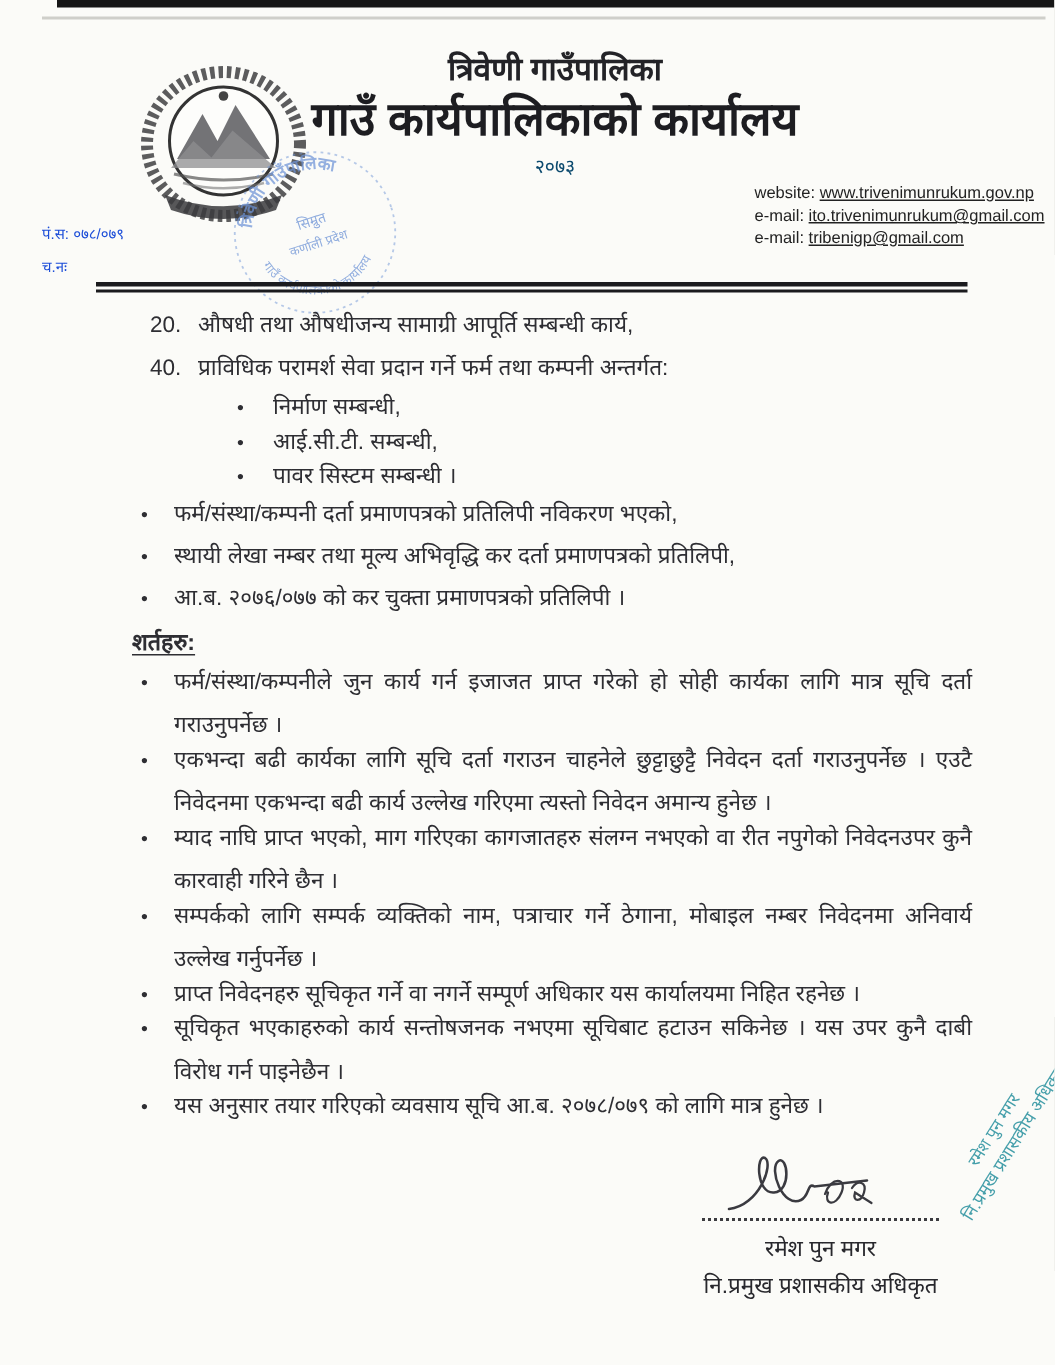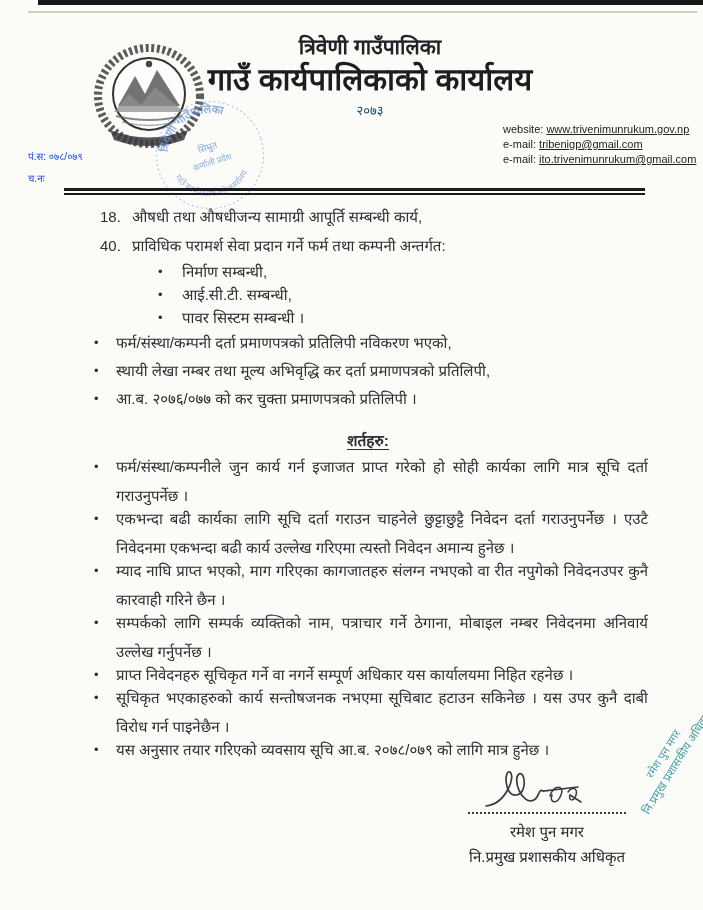--- a/index.html
+++ b/index.html
@@ -31,21 +31,21 @@
   
   .body { position:absolute; left:88px; top:202px; width:560px; font-size:15px; color:#2e2e33; }
   .num-row { display:flex; margin-left:12px; line-height:29px; }
   .num { width:32px; flex:none; }
   .num-text { flex:1; }
   .sub-bullets { margin-left:70px; line-height:23px; }
   .sub-row { display:flex; }
   .dot { width:24px; flex:none; font-size:13px; }
   .sec-heading { font-weight:bold; font-size:15.5px; line-height:23px; margin:4px 0 4px 0;
                  text-decoration:underline; text-underline-offset:3px; }
-  .sec-heading.terms { margin-top:16px; margin-bottom:0;text-align:center; }
+  .sec-heading.terms { margin-top:4px; margin-bottom:0; }
   .b-row { display:flex; line-height:28px; }
   .b-row .dot { padding-left:6px; width:28px; box-sizing:border-box; }
   .b-text { flex:1; text-align:justify; }
   .terms-list .b-row { line-height:29px; margin-bottom:-6px; }
 
   
   .sig-block { position:absolute; left:432px; top:770px; width:230px; text-align:center; }
   .sig-draw { position:relative; height:44px; }
   .sig-draw svg { position:absolute; left:48px; top:-8px; }
   .sig-dots { width:158px; margin:-6px auto 0; border-bottom:2px dotted #3c3c40; height:4px; }
@@ -109,34 +109,34 @@
     <div>च.नः</div>
   </div>
 
   <div class="contact-block">
     <div>
       <span>website:</span>
       <span class="u">www.trivenimunrukum.gov.np</span>
     </div>
     <div>
       <span>e-mail:</span>
-      <span class="u">tribenigp@gmail.com</span>
+      <span class="u">ito.trivenimunrukum@gmail.com</span>
     </div>
     <div>
       <span>e-mail:</span>
-      <span class="u">ito.trivenimunrukum@gmail.com</span>
+      <span class="u">tribenigp@gmail.com</span>
     </div>
   </div>
 
   <div class="rule"></div>
 
   <div class="body">
 
     <div class="num-row">
-      <span class="num">18.</span>
+      <span class="num">20.</span>
       <span class="num-text">औषधी तथा औषधीजन्य सामाग्री आपूर्ति सम्बन्धी कार्य,</span>
     </div>
     <div class="num-row">
       <span class="num">40.</span>
       <span class="num-text">प्राविधिक परामर्श सेवा प्रदान गर्ने फर्म तथा कम्पनी अन्तर्गत:</span>
     </div>
 
     <div class="sub-bullets">
       <div class="sub-row">
         <span class="dot">•</span>

